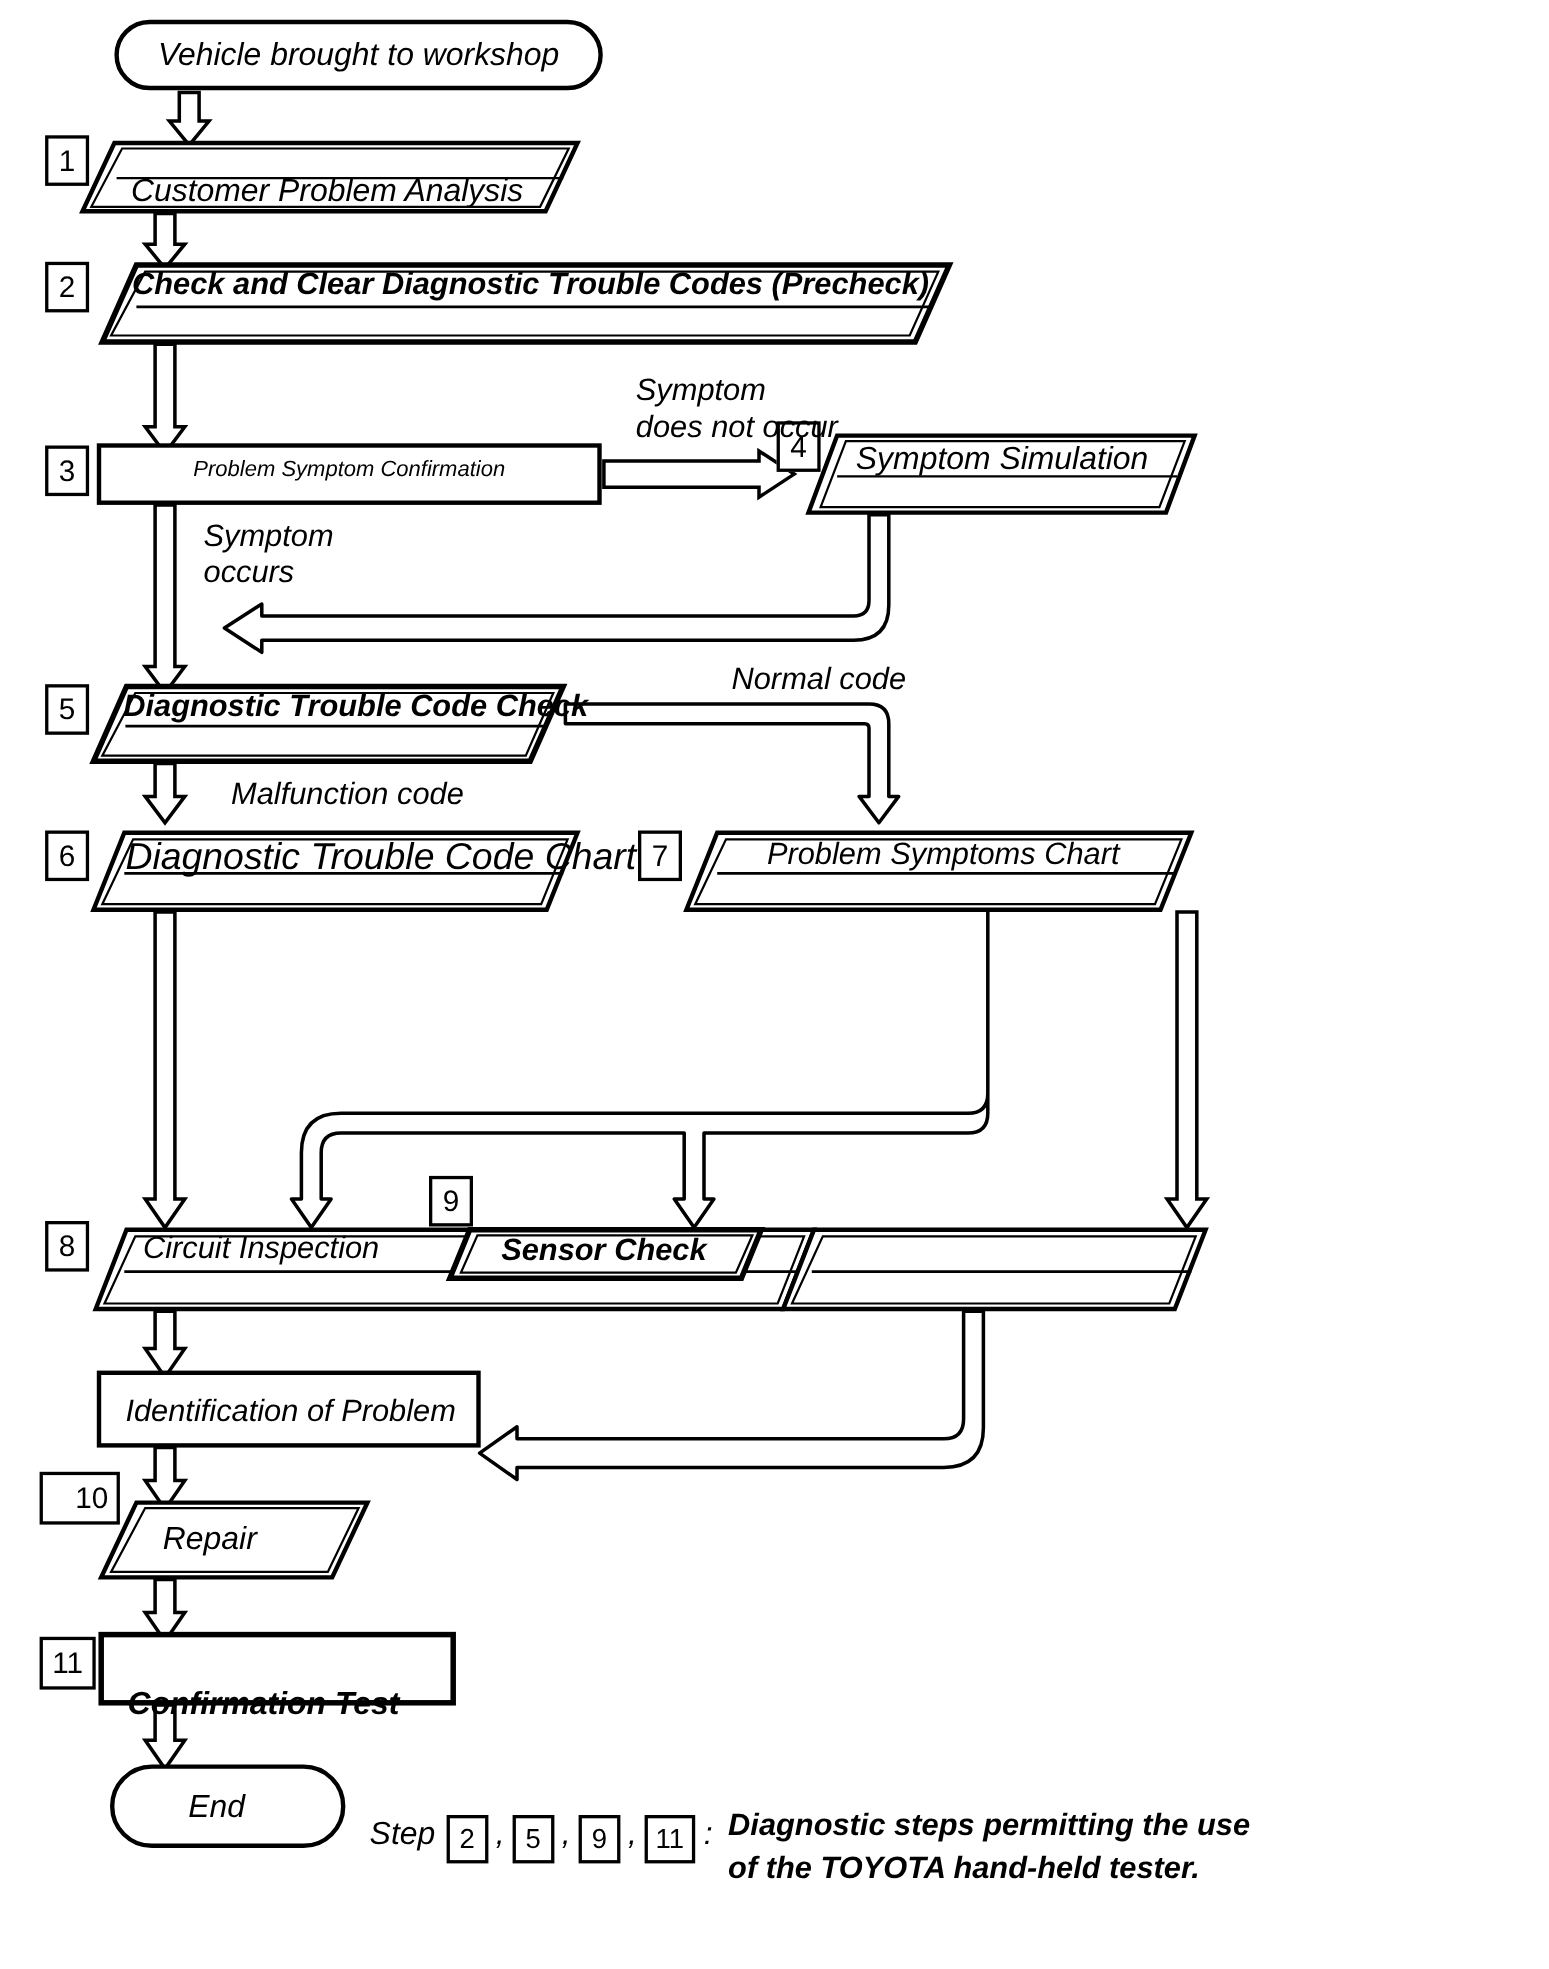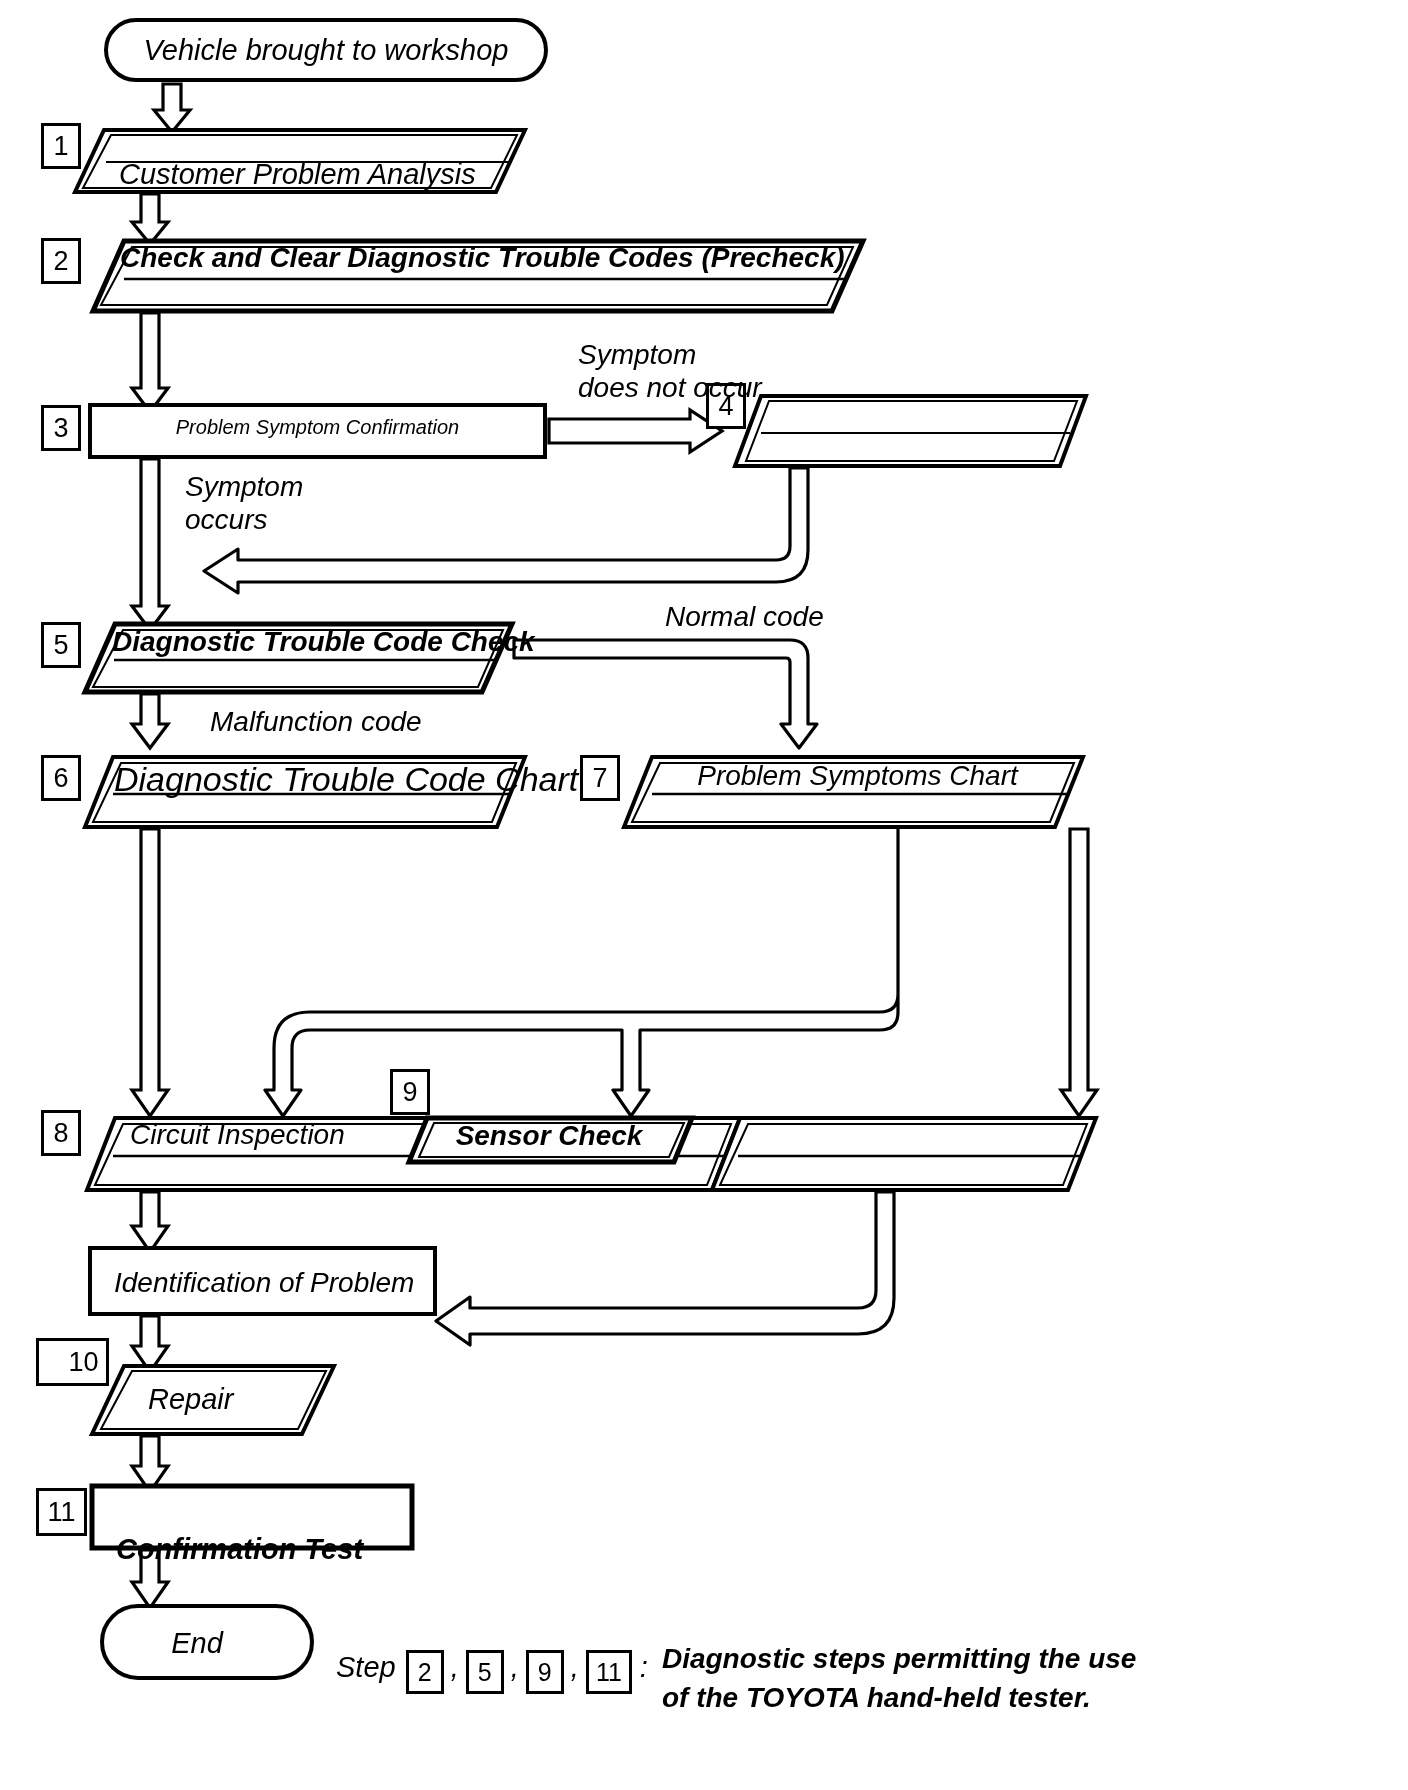--- a/index.html
+++ b/index.html
@@ -211,20 +211,21 @@
   <div class="stepnum" style="left:36px; top:1488px; width:45px; height:42px;">11</div>
 
   <div class="lbl t-reg t-c" style="left:106px; top:33px; width:440px; font-size:29px;">Vehicle brought to workshop</div>
 
   <div class="lbl t-reg" style="left:119px; top:129px; font-size:29px;margin-top:28px;">Customer Problem Analysis</div>
 
   <div class="lbl t-bold" style="left:120px; top:241px; font-size:28px;">Check and Clear Diagnostic Trouble Codes (Precheck)</div>
 
   <div class="lbl t-reg t-c" style="left:90px; top:416px; width:455px; font-size:20px;">Problem Symptom Confirmation</div>
 
+  <div class="lbl t-reg t-c" style="left:756px; top:400px; width:310px; font-size:29px;">Symptom Simulation</div>
 
   <div class="lbl t-bold" style="left:112px; top:625px; font-size:28px;">Diagnostic Trouble Code Check</div>
 
   <div class="lbl t-reg" style="left:114px; top:759px; font-size:34px;">Diagnostic Trouble Code Chart</div>
 
   <div class="lbl t-reg t-c" style="left:650px; top:759px; width:415px; font-size:28px;">Problem Symptoms Chart</div>
 
   <div class="lbl t-reg" style="left:130px; top:1118px; font-size:28px;">Circuit Inspection</div>
 
   <div class="lbl t-bold t-c" style="left:414px; top:1119px; width:270px; font-size:28px;">Sensor Check</div>

